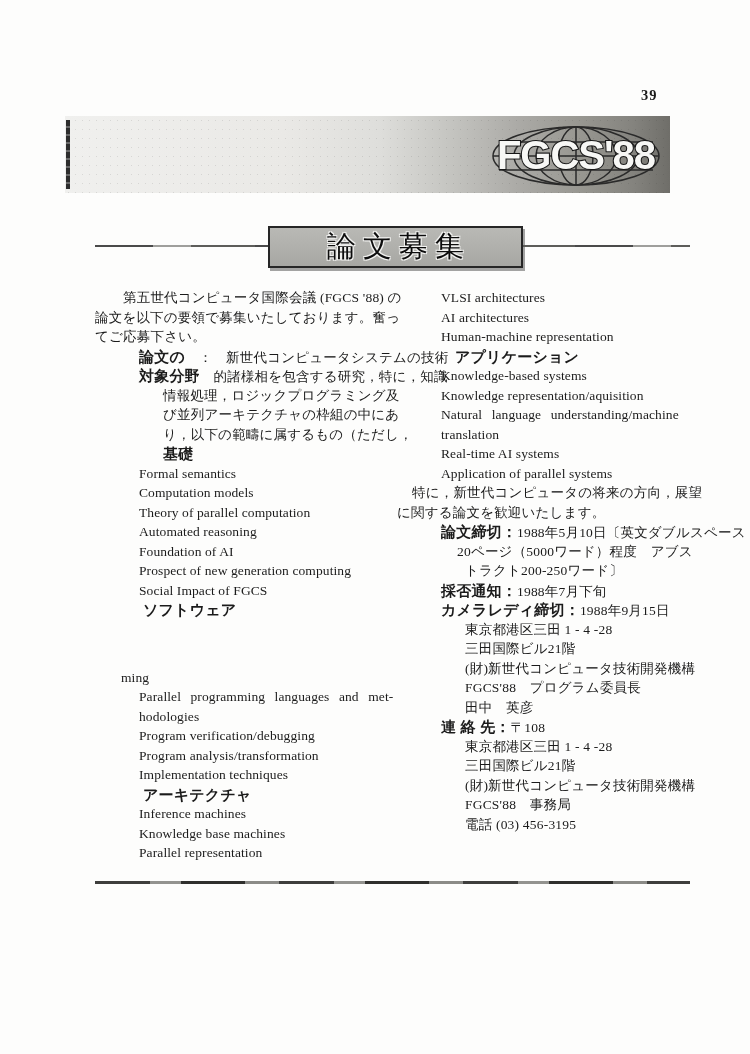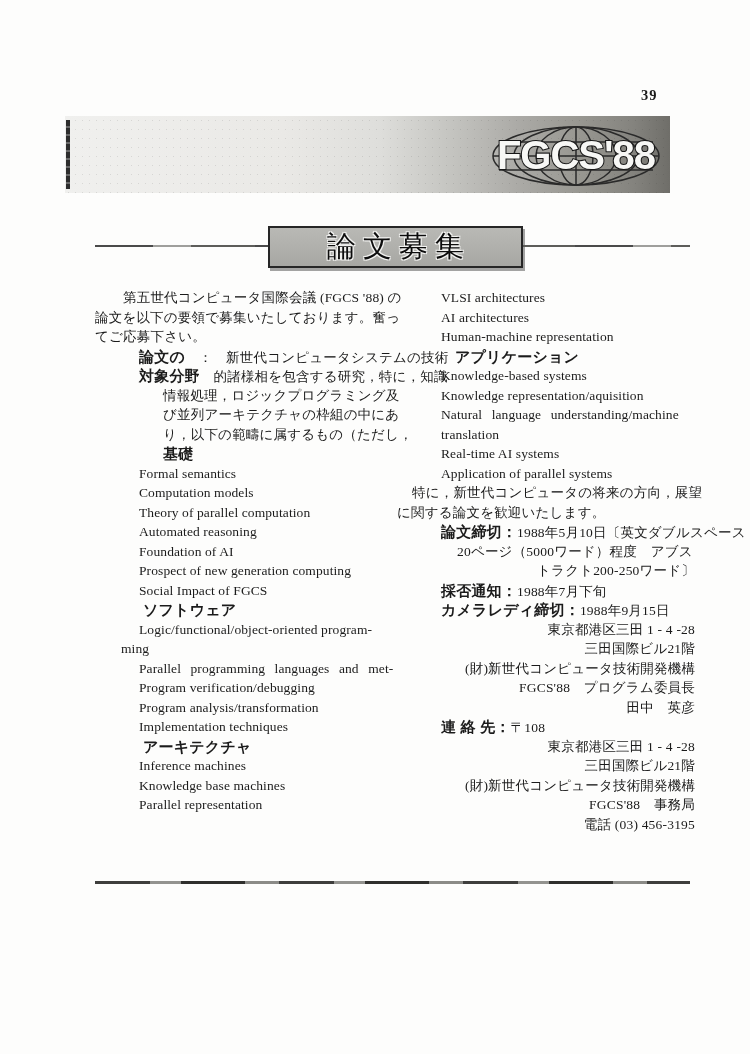--- a/index.html
+++ b/index.html
@@ -68,23 +68,23 @@
   .jp { font-size:13.5px; letter-spacing:0.2px; }
   .en { font-size:13.5px; letter-spacing:0.1px; }
   .b  { font-weight:bold; font-family:"Liberation Sans","DejaVu Sans",sans-serif; font-size:15px;padding-left:44px; }
   .just { word-spacing:6px; }
   .p1   { padding-left:15px; }
   .p2   { padding-left:28px; }
   .hd   { padding-left:4px; }
   .hd2  { padding-left:24px; }
   .hd3  { padding-left:14px; }
   .item { padding-left:44px; }
-  .item2{ padding-left:26px; }
+  .item2{ padding-left:26px;margin-top:48px; }
   .h60  { padding-left:60px; }
-  .h68  { padding-left:68px;text-align:right; }
+  .h68  { padding-left:68px; }
   
   .bottom-rule {
     position:absolute; left:95px; top:881px; width:595px; height:3px;
     background:repeating-linear-gradient(90deg,#3e3e3c 0 55px,#93938f 55px 86px,#2f2f2d 86px 150px,#8b8b87 150px 184px);
   }
 </style>
 </head>
 <body>
 
 <div class="page">
@@ -128,23 +128,23 @@
         <div class="line jp h68"><span>り，以下の範疇に属するもの（ただし，</span></div>
         <div class="line jp hd2"><span class="b">基礎</span></div>
         <div class="line en item"><span>Formal semantics</span></div>
         <div class="line en item"><span>Computation models</span></div>
         <div class="line en item"><span>Theory of parallel computation</span></div>
         <div class="line en item"><span>Automated reasoning</span></div>
         <div class="line en item"><span>Foundation of AI</span></div>
         <div class="line en item"><span>Prospect of new generation computing</span></div>
         <div class="line en item"><span>Social Impact of FGCS</span></div>
         <div class="line jp hd"><span class="b">ソフトウェア</span></div>
-        <div class="line en item"><span>Logic/functional/object-oriented program-</span></div>
         <div class="line en item2"><span>ming</span></div>
         <div class="line en item just"><span>Parallel programming languages and met-</span></div>
+        <div class="line en item"><span>hodologies</span></div>
         <div class="line en item"><span>Program verification/debugging</span></div>
         <div class="line en item"><span>Program analysis/transformation</span></div>
         <div class="line en item"><span>Implementation techniques</span></div>
         <div class="line jp hd"><span class="b">アーキテクチャ</span></div>
         <div class="line en item"><span>Inference machines</span></div>
         <div class="line en item"><span>Knowledge base machines</span></div>
         <div class="line en item"><span>Parallel representation</span></div>
       </div>
     <div class="col col-right" id="col-right">
         <div class="line en item"><span>VLSI architectures</span></div>

